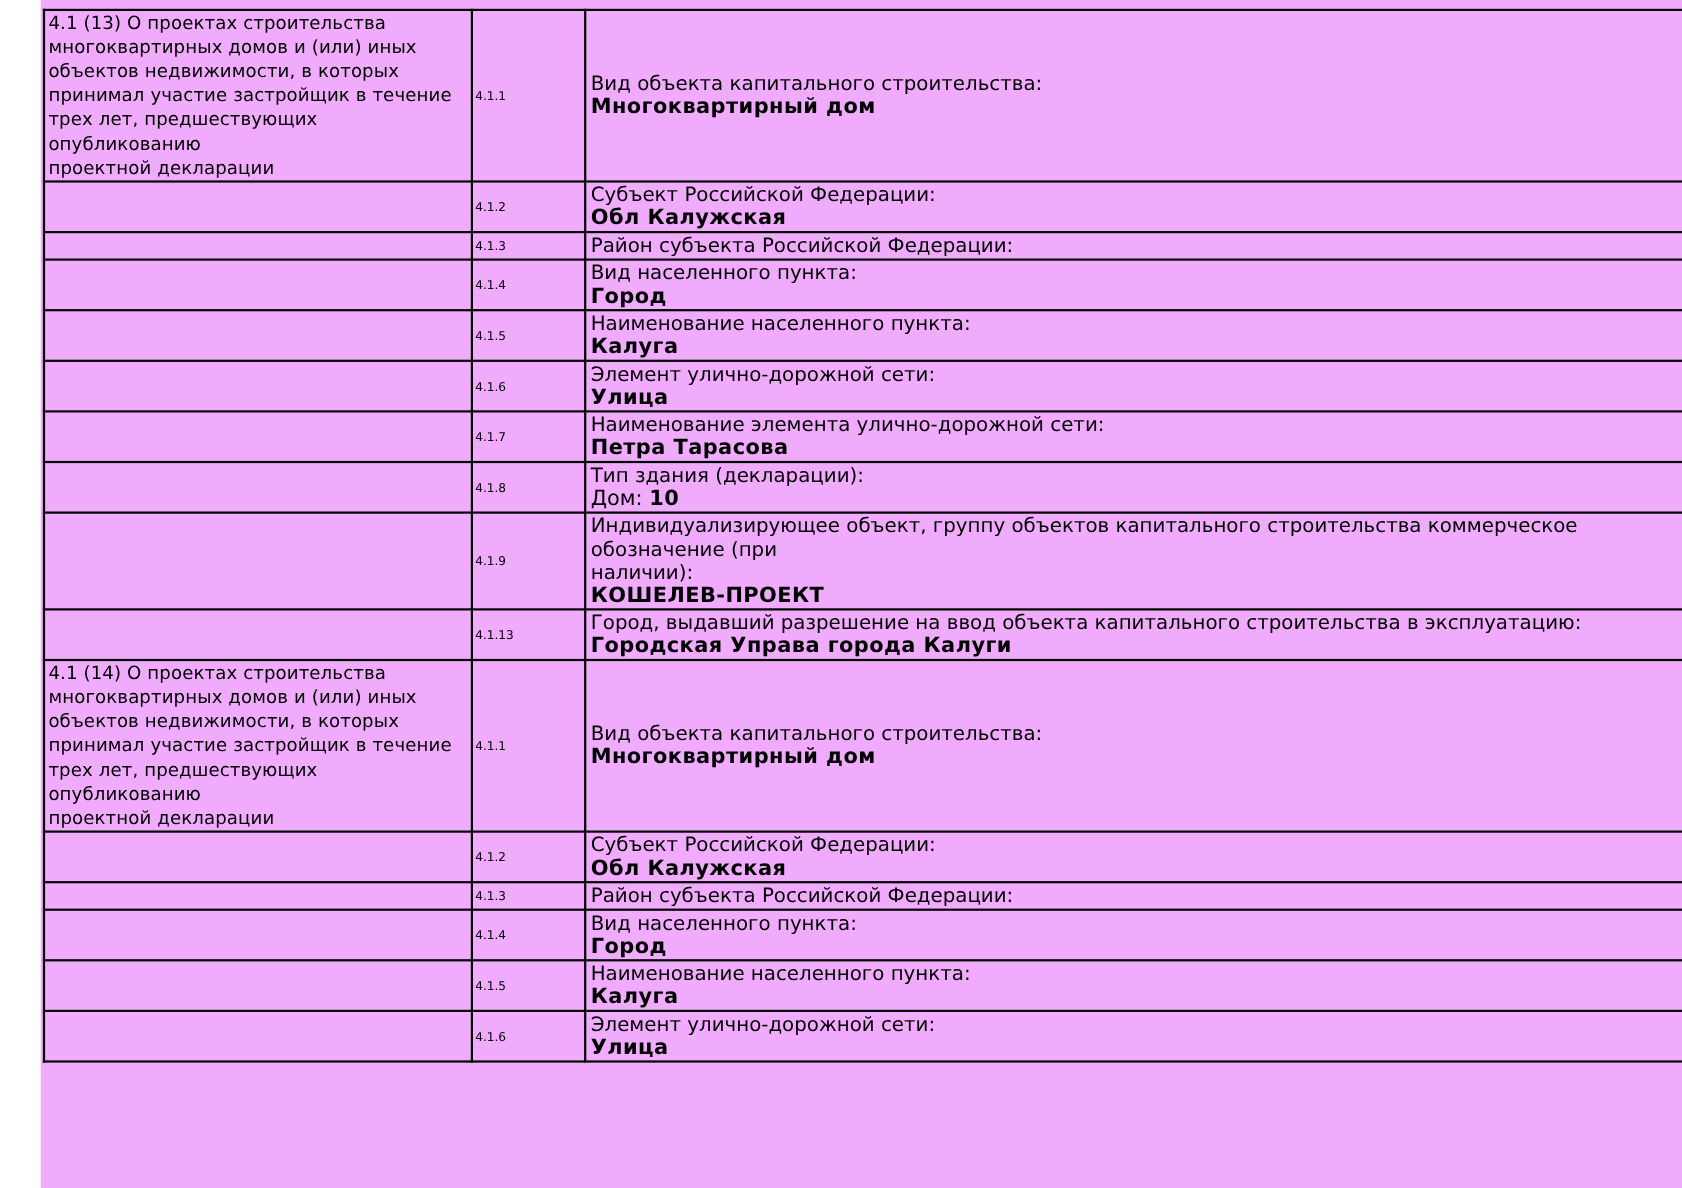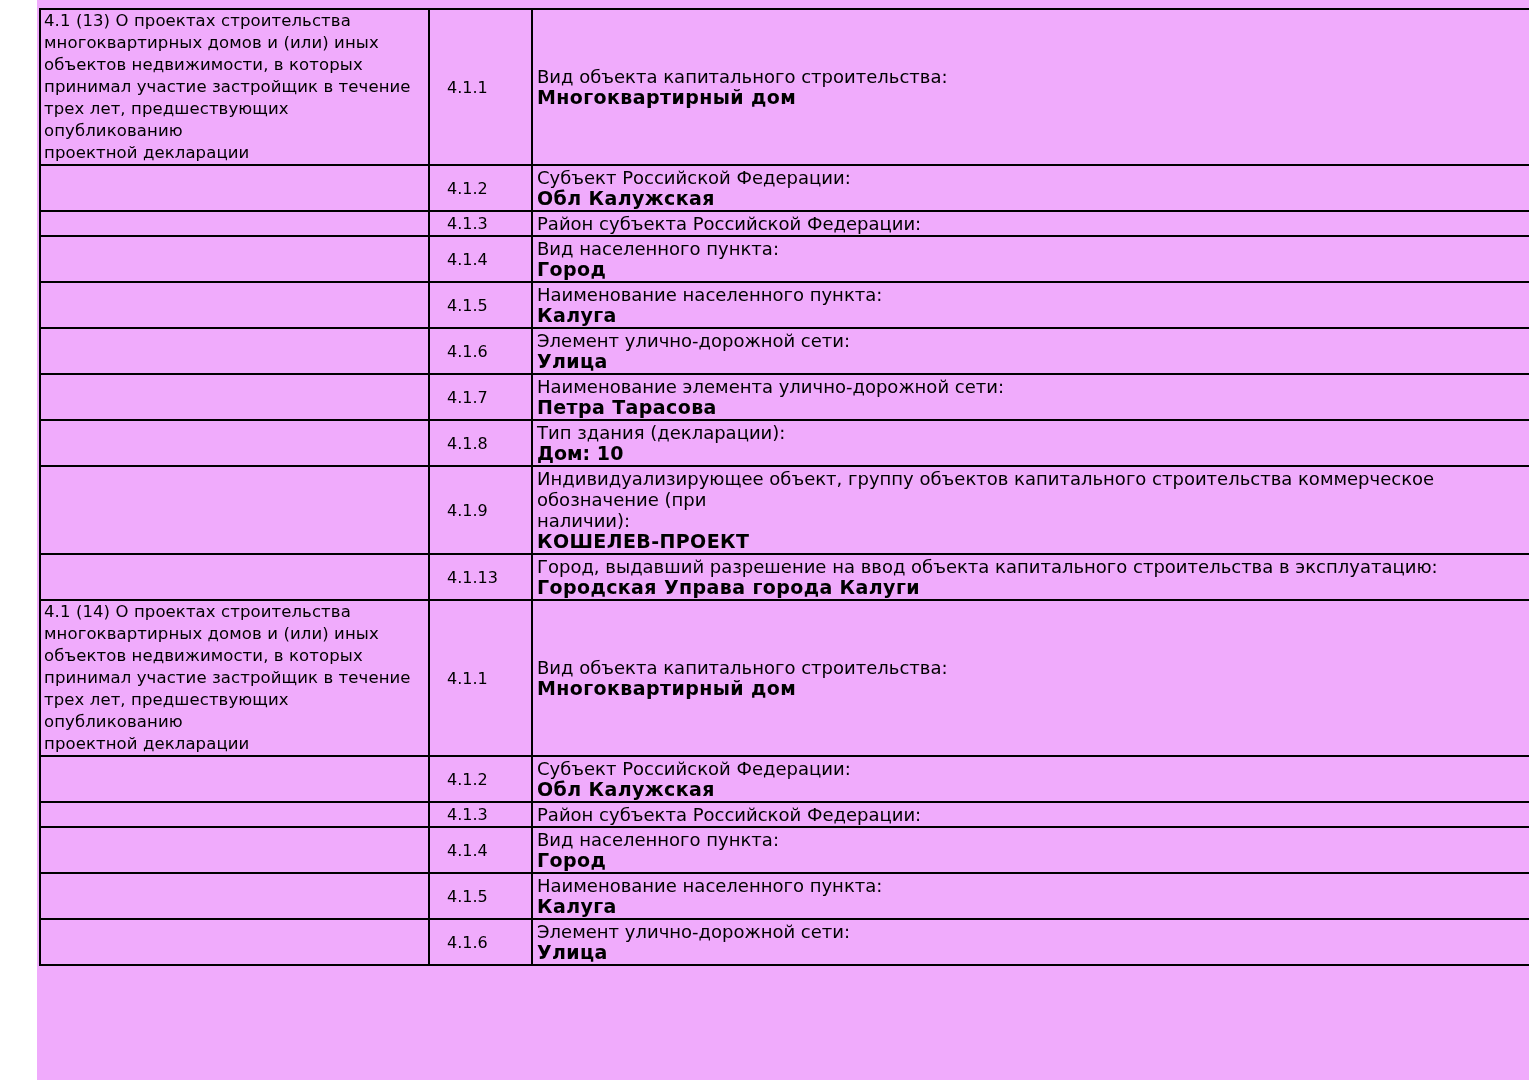--- a/index.html
+++ b/index.html
@@ -39,41 +39,41 @@
 
   td.desc {
     vertical-align: top;
     font-size: 16.5px;
     line-height: 22px;
     white-space: pre-line;
     padding: 0 3px;
     letter-spacing: 0.1px;
   }
   td.num {
-    font-size: 16px;
-    padding: 0 17px;
+    font-size: 11px;
+    padding: 0 2px;
   }
   td.content {
     padding: 1px 4px;
   }
   tr.tall td { height: 128px; }
 
   .label {
     font-size: 18px;
     line-height: 21px;
     white-space: pre-line;
   }
   .value {
     font-size: 19px;
     line-height: 21px;
     font-weight: bold;
     letter-spacing: 0.4px;
   }
   .value .value-prefix {
-    font-weight: bold;
+    font-weight: normal;
     letter-spacing: 0;
   }
 </style>
 </head>
 <body>
 
 <div class="page">
   <table class="decl">
     <colgroup>
       <col class="c-desc">

